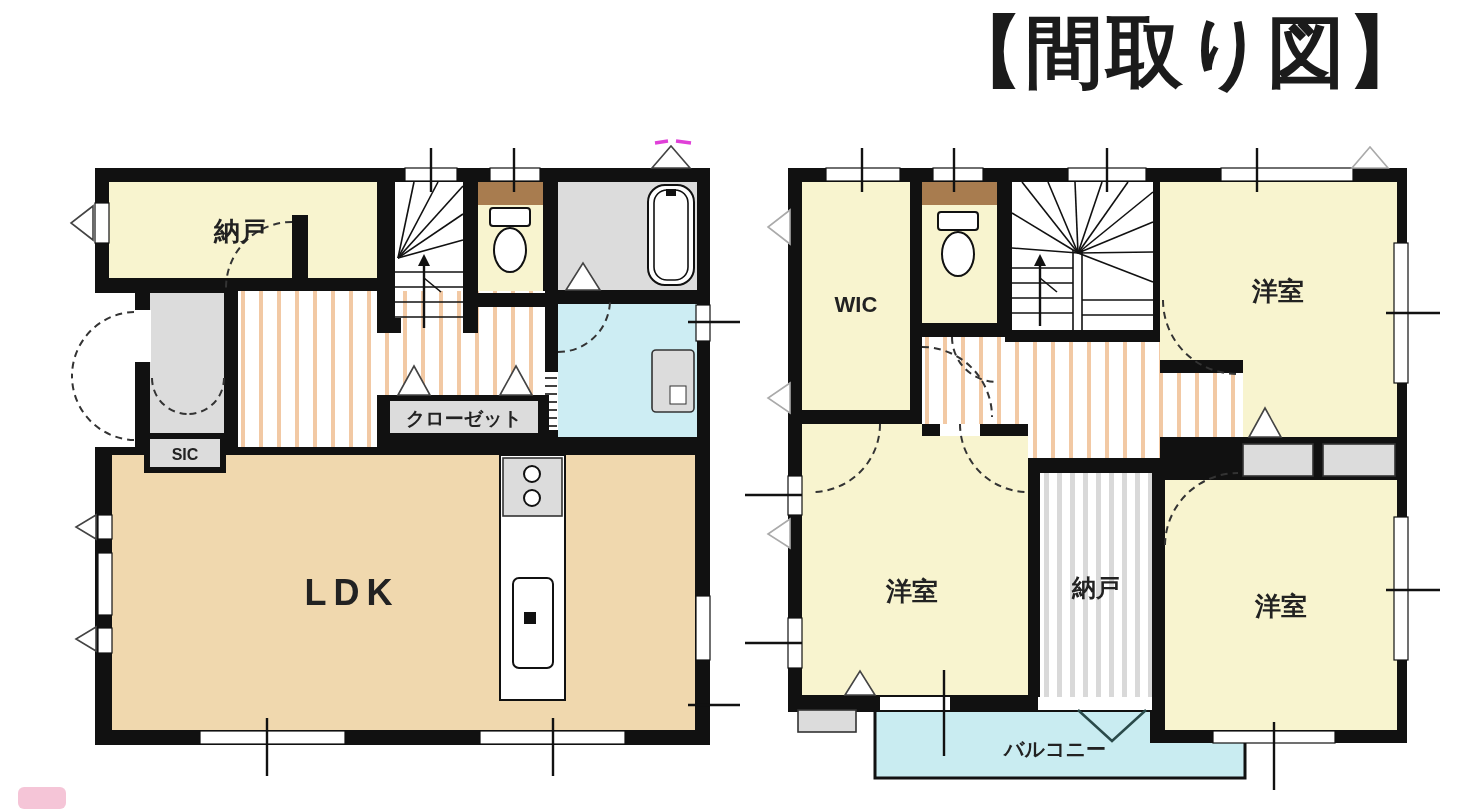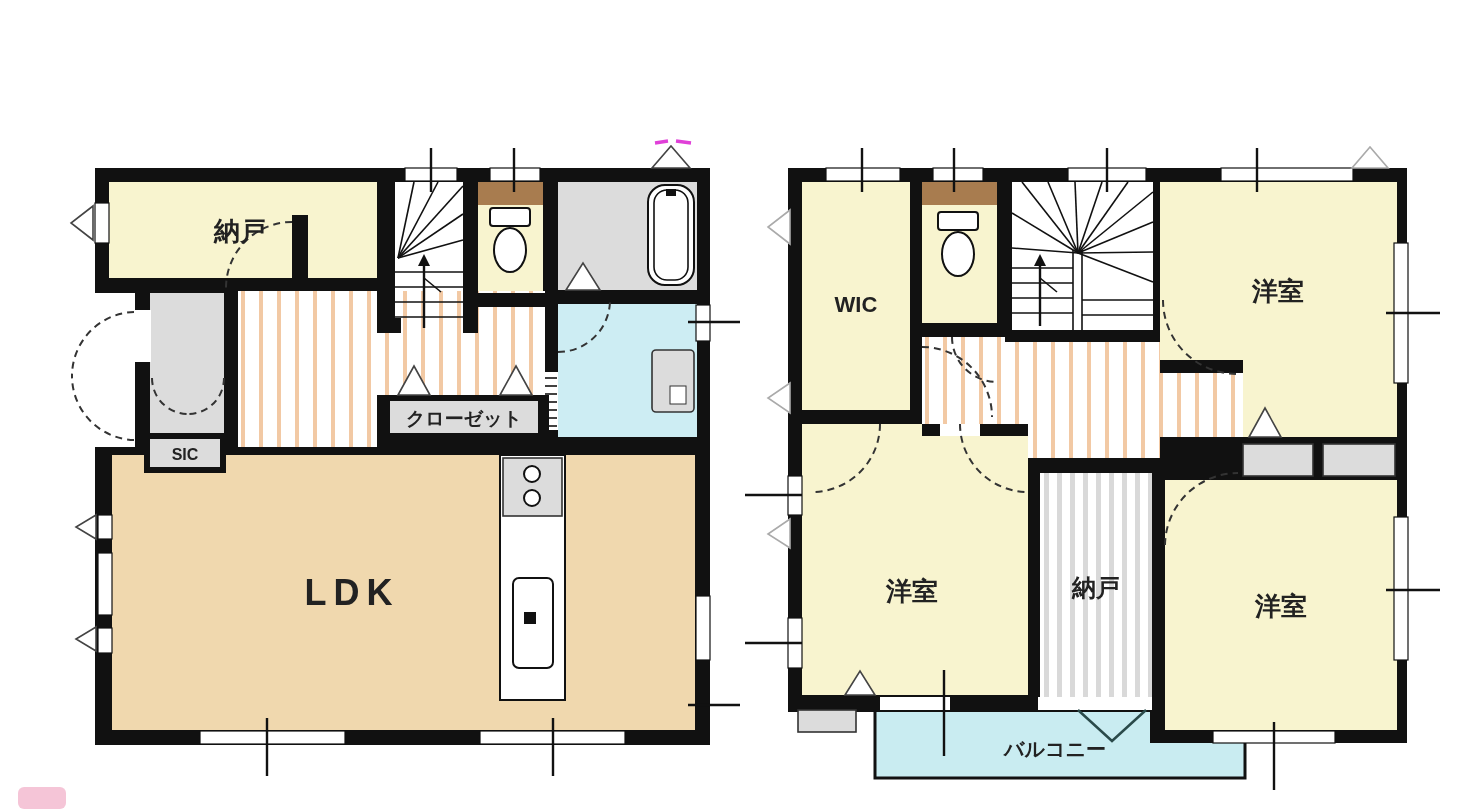--- a/index.html
+++ b/index.html
@@ -36,20 +36,21 @@
   .fixg{fill:var(--c-gray);stroke:#333;stroke-width:1.6;}
   .lbl{fill:#222;font-weight:600;text-anchor:middle;
        font-family:"Liberation Sans", sans-serif;}
   .mag{stroke:var(--c-mag);stroke-width:3.5;}
 </style>
 </head>
 <body>
 
 <div id="canvas">
 
+  <div id="title">【間取り図】</div>
 
   <svg id="plan1" width="700" height="680" viewBox="40 125 700 680">
     <defs>
       <pattern id="hstripe" width="18" height="18" patternUnits="userSpaceOnUse">
         <rect width="18" height="18" fill="#ffffff"></rect>
         <rect x="7" width="4" height="18" fill="var(--c-stripe)"></rect>
       </pattern>
     </defs>
 
     <rect class="wall" x="95" y="168" width="615" height="577"></rect>

